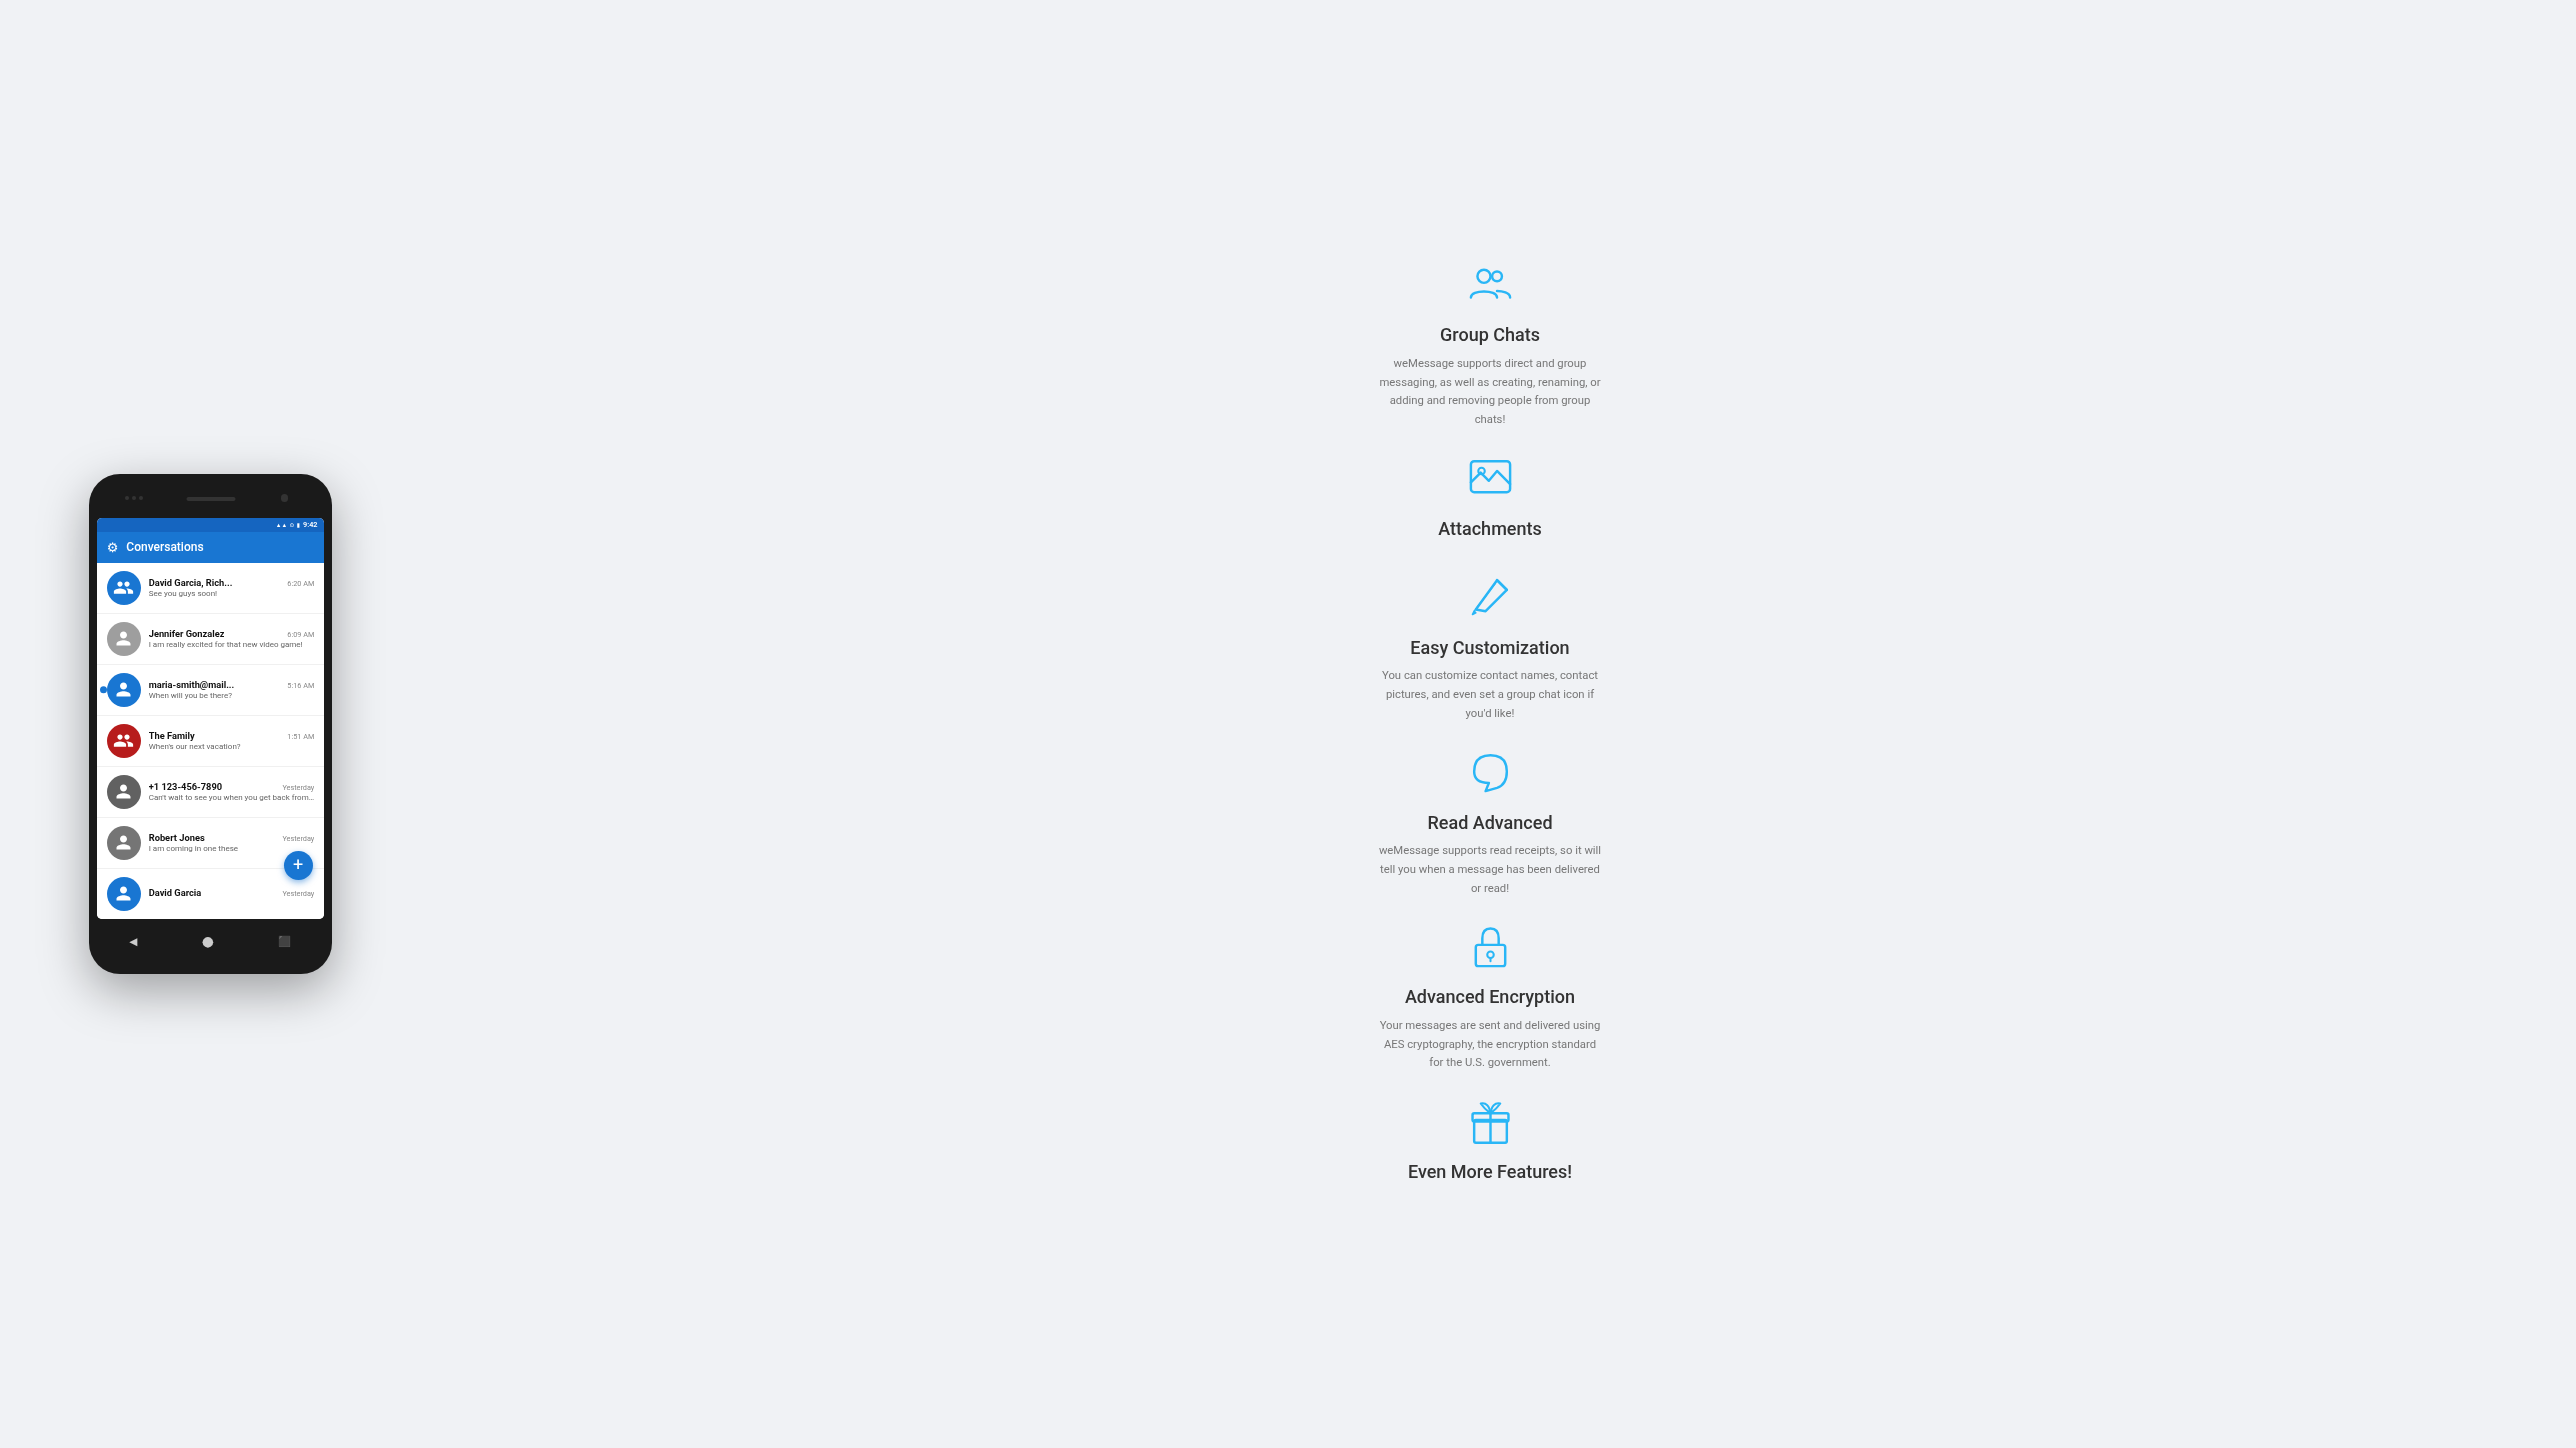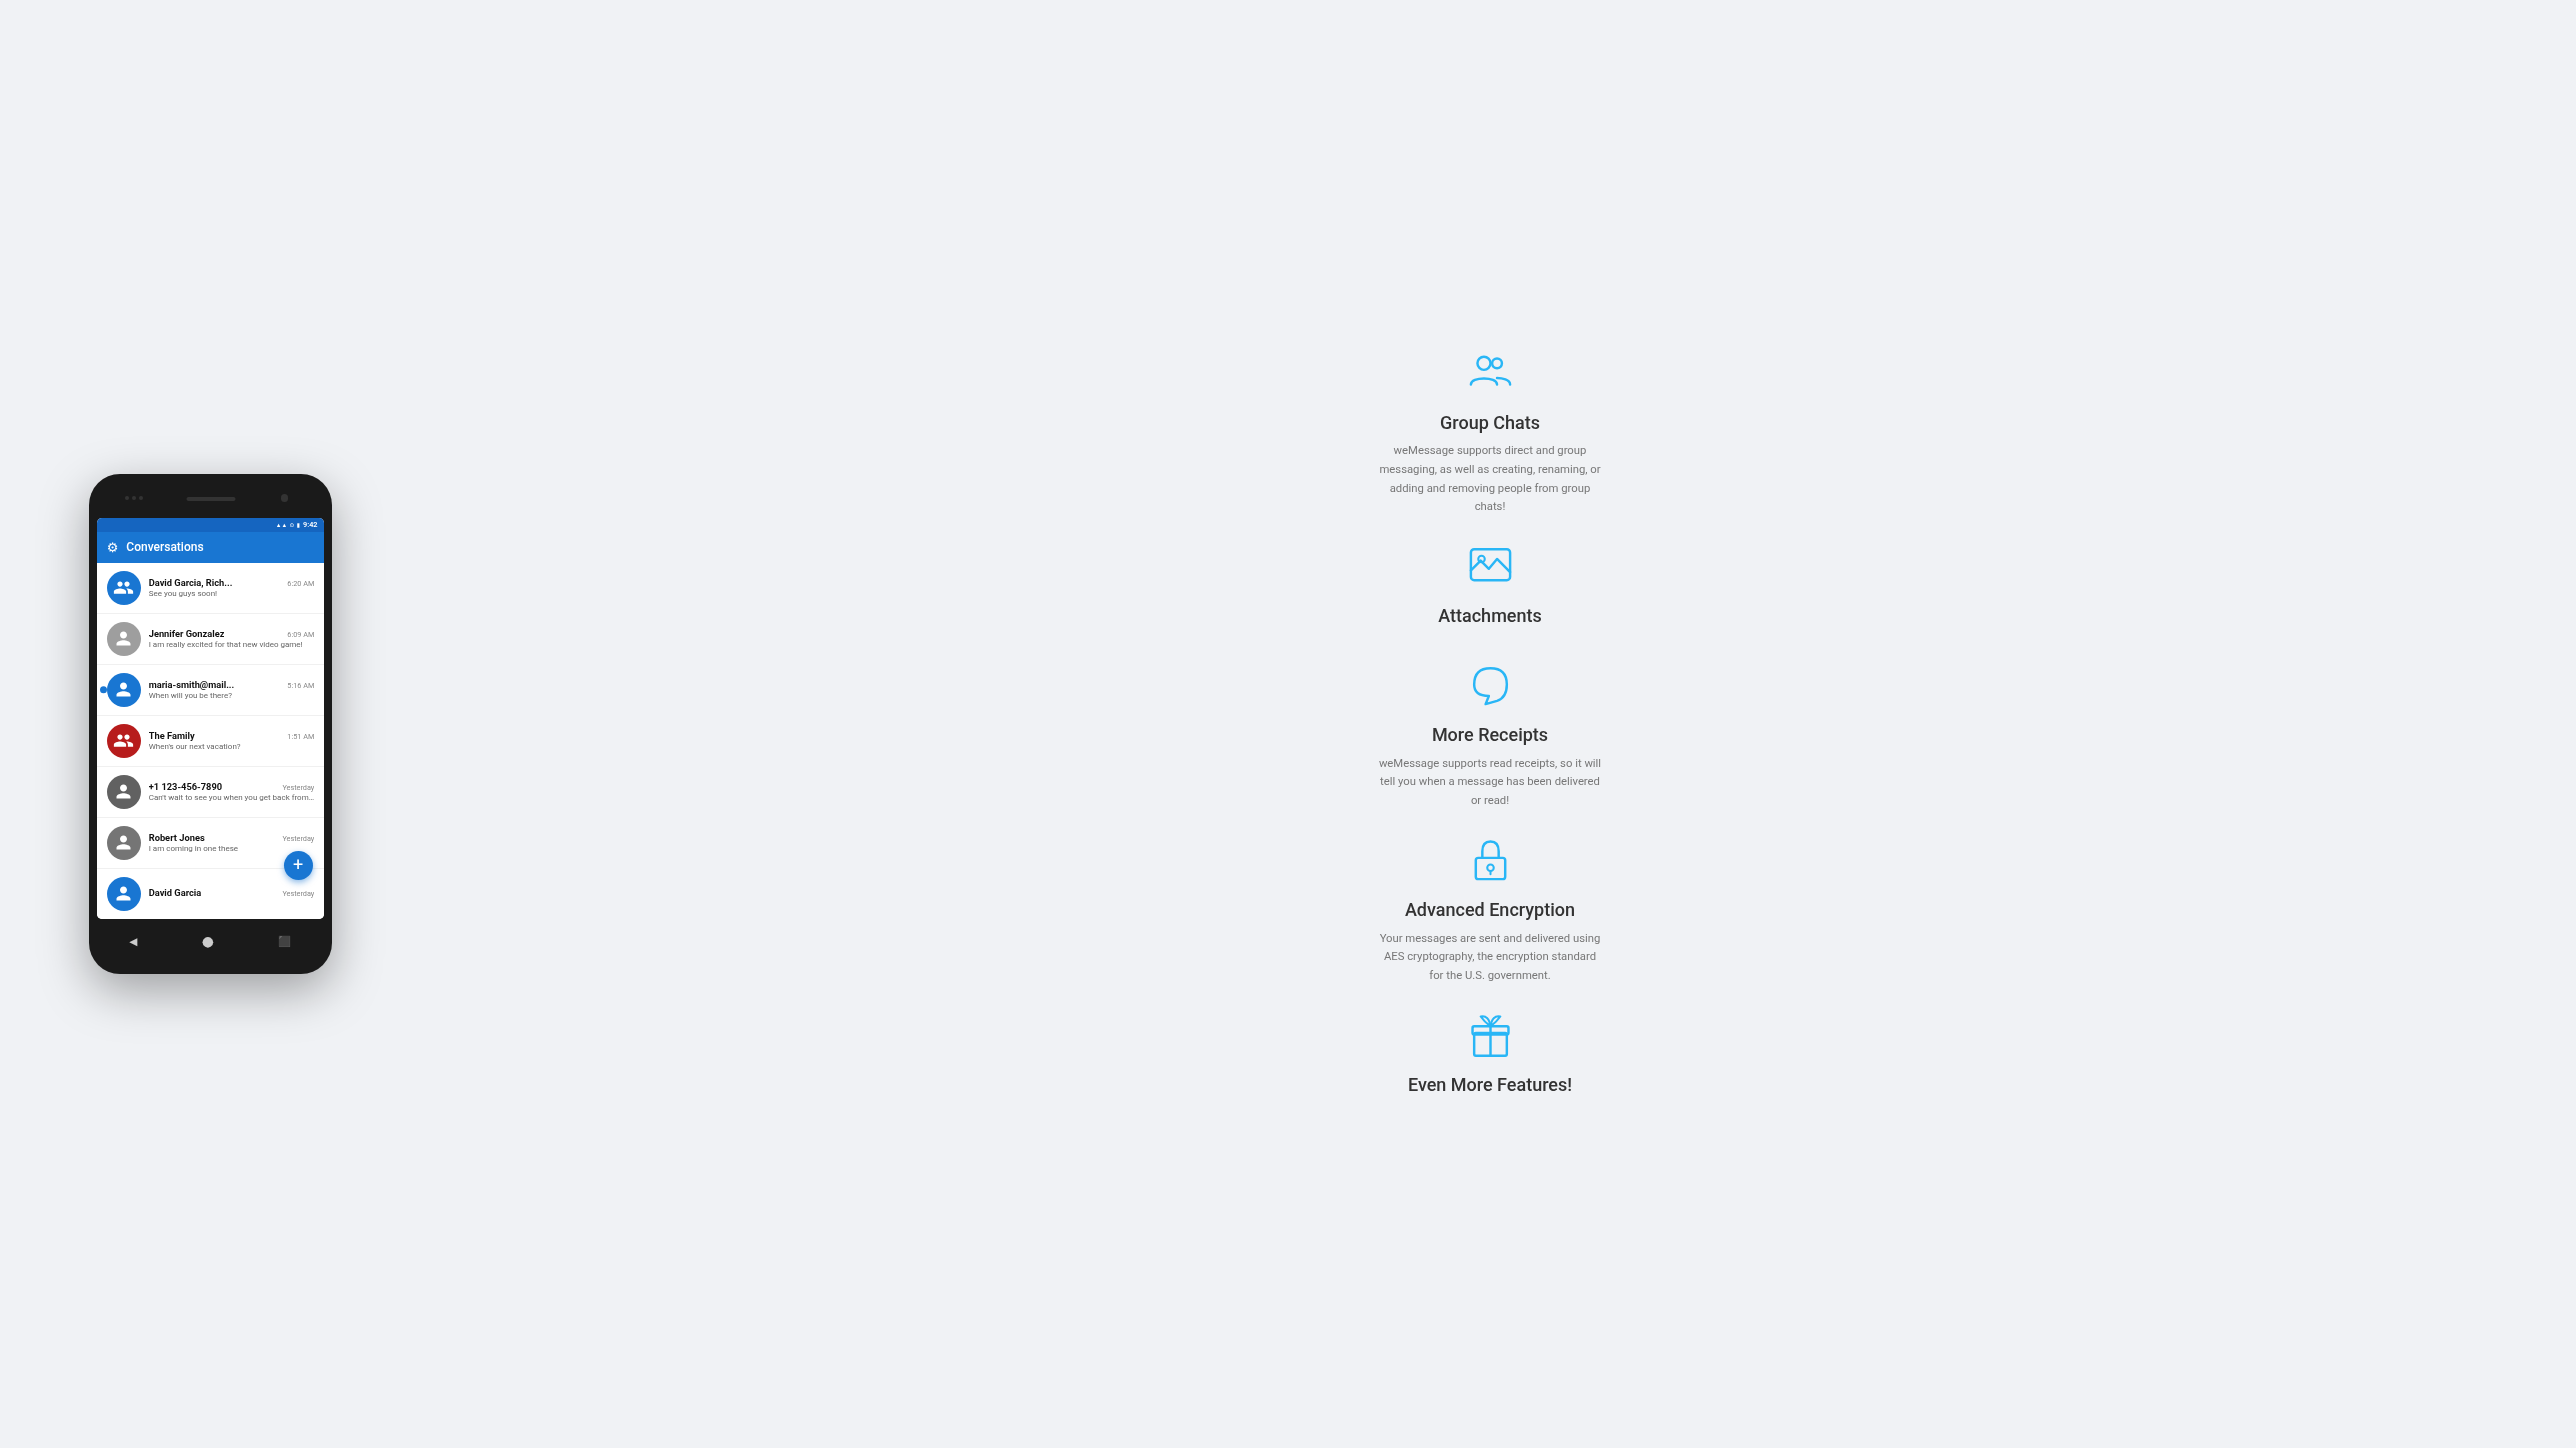--- a/index.html
+++ b/index.html
@@ -456,28 +456,40 @@
     <div class="feature-icon">
       <svg viewBox="0 0 60 60">
         <rect x="6" y="10" width="48" height="38" rx="4" stroke="#29b6f6" stroke-width="3" fill="none"></rect>
         <polyline points="6,36 18,24 28,34 38,22 54,38" stroke="#29b6f6" stroke-width="3" fill="none"></polyline>
         <circle cx="19" cy="22" r="4" stroke="#29b6f6" stroke-width="2.5" fill="none"></circle>
       </svg>
     </div>
     <span class="feature-title">Attachments</span>
   </div>
 
+  <div class="feature-card">
+    <div class="feature-icon">
+      <svg viewBox="0 0 60 60">
+        <line x1="38" y1="10" x2="50" y2="22" stroke="#29b6f6" stroke-width="3"></line>
+        <path d="M10 48 L8 52 L12 50 Z" stroke="#29b6f6" stroke-width="2" fill="#29b6f6"></path>
+        <path d="M12 46 L38 10 L50 22 L24 48 Z" stroke="#29b6f6" stroke-width="3" fill="none"></path>
+        <line x1="10" y1="48" x2="36" y2="14" stroke="#29b6f6" stroke-width="1.5"></line>
+      </svg>
+    </div>
+    <span class="feature-title">Easy Customization</span>
+    <span class="feature-desc">You can customize contact names, contact pictures, and even set a group chat icon if you'd like!</span>
+  </div>
 
   <div class="feature-card">
     <div class="feature-icon">
       <svg viewBox="0 0 60 60">
         <path d="M10 30 Q10 10 30 10 Q50 10 50 30 Q50 46 38 50 L24 54 L28 44 Q10 44 10 30 Z" stroke="#29b6f6" stroke-width="3" fill="none"></path>
       </svg>
     </div>
-    <span class="feature-title">More Receipts</span>
+    <span class="feature-title">Read Advanced</span>
     <span class="feature-desc">weMessage supports read receipts, so it will tell you when a message has been delivered or read!</span>
   </div>
 
   <div class="feature-card">
     <div class="feature-icon">
       <svg viewBox="0 0 60 60">
         <rect x="12" y="28" width="36" height="26" rx="3" stroke="#29b6f6" stroke-width="3" fill="none"></rect>
         <path d="M20 28 L20 20 Q20 8 30 8 Q40 8 40 20 L40 28" stroke="#29b6f6" stroke-width="3" fill="none"></path>
         <circle cx="30" cy="40" r="4" stroke="#29b6f6" stroke-width="2.5" fill="none"></circle>
         <line x1="30" y1="44" x2="30" y2="48" stroke="#29b6f6" stroke-width="2.5"></line>

